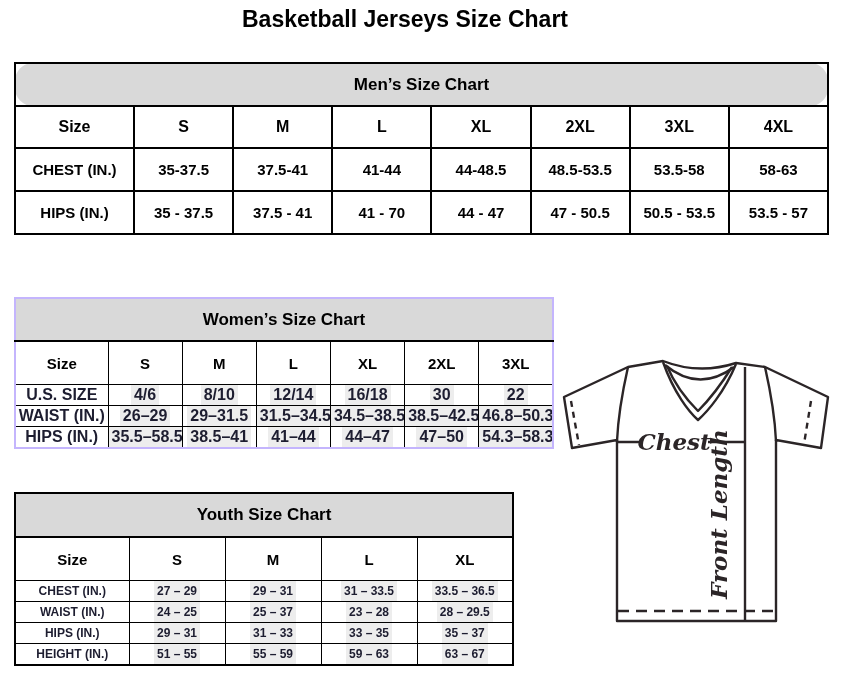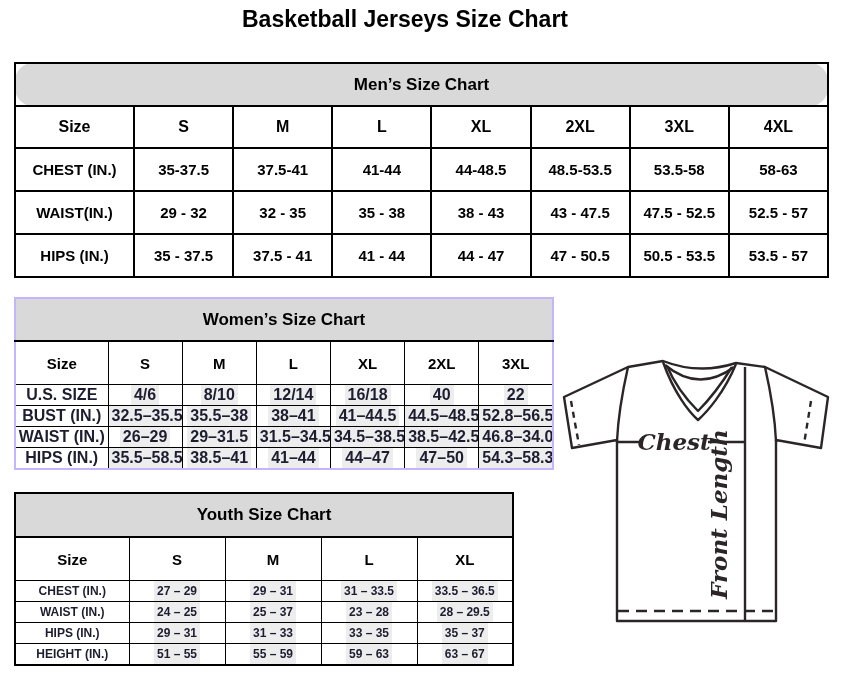--- a/index.html
+++ b/index.html
@@ -84,34 +84,24 @@
       <td>CHEST (IN.)</td>
       <td>35-37.5</td>
       <td>37.5-41</td>
       <td>41-44</td>
       <td>44-48.5</td>
       <td>48.5-53.5</td>
       <td>53.5-58</td>
       <td>58-63</td>
     </tr>
     <tr class="data">
-      <td>WAIST(IN.)</td>
-      <td>29 - 32</td>
-      <td>32 - 35</td>
-      <td>35 - 38</td>
-      <td>38 - 43</td>
-      <td>43 - 47.5</td>
-      <td>47.5 - 52.5</td>
-      <td>52.5 - 57</td>
-    </tr>
-    <tr class="data">
       <td>HIPS (IN.)</td>
       <td>35 - 37.5</td>
       <td>37.5 - 41</td>
-      <td>41 - 44</td>
+      <td>41 - 70</td>
       <td>44 - 47</td>
       <td>47 - 50.5</td>
       <td>50.5 - 53.5</td>
       <td>53.5 - 57</td>
     </tr>
   </tbody>
     </table>
 
   <table id="women-table" class="size-table">
     <colgroup>
@@ -135,40 +125,31 @@
       <td>XL</td>
       <td>2XL</td>
       <td>3XL</td>
     </tr>
     <tr class="data">
       <td>U.S. SIZE</td>
       <td><span class="hl">4/6</span></td>
       <td><span class="hl">8/10</span></td>
       <td><span class="hl">12/14</span></td>
       <td><span class="hl">16/18</span></td>
-      <td><span class="hl">40</span></td>
+      <td><span class="hl">30</span></td>
       <td><span class="hl">22</span></td>
-    </tr>
-    <tr class="data">
-      <td>BUST (IN.)</td>
-      <td><span class="hl">32.5–35.5</span></td>
-      <td><span class="hl">35.5–38</span></td>
-      <td><span class="hl">38–41</span></td>
-      <td><span class="hl">41–44.5</span></td>
-      <td><span class="hl">44.5–48.5</span></td>
-      <td><span class="hl">52.8–56.5</span></td>
     </tr>
     <tr class="data">
       <td>WAIST (IN.)</td>
       <td><span class="hl">26–29</span></td>
       <td><span class="hl">29–31.5</span></td>
       <td><span class="hl">31.5–34.5</span></td>
       <td><span class="hl">34.5–38.5</span></td>
       <td><span class="hl">38.5–42.5</span></td>
-      <td><span class="hl">46.8–34.0</span></td>
+      <td><span class="hl">46.8–50.3</span></td>
     </tr>
     <tr class="data">
       <td>HIPS (IN.)</td>
       <td><span class="hl">35.5–58.5</span></td>
       <td><span class="hl">38.5–41</span></td>
       <td><span class="hl">41–44</span></td>
       <td><span class="hl">44–47</span></td>
       <td><span class="hl">47–50</span></td>
       <td><span class="hl">54.3–58.3</span></td>
     </tr>

